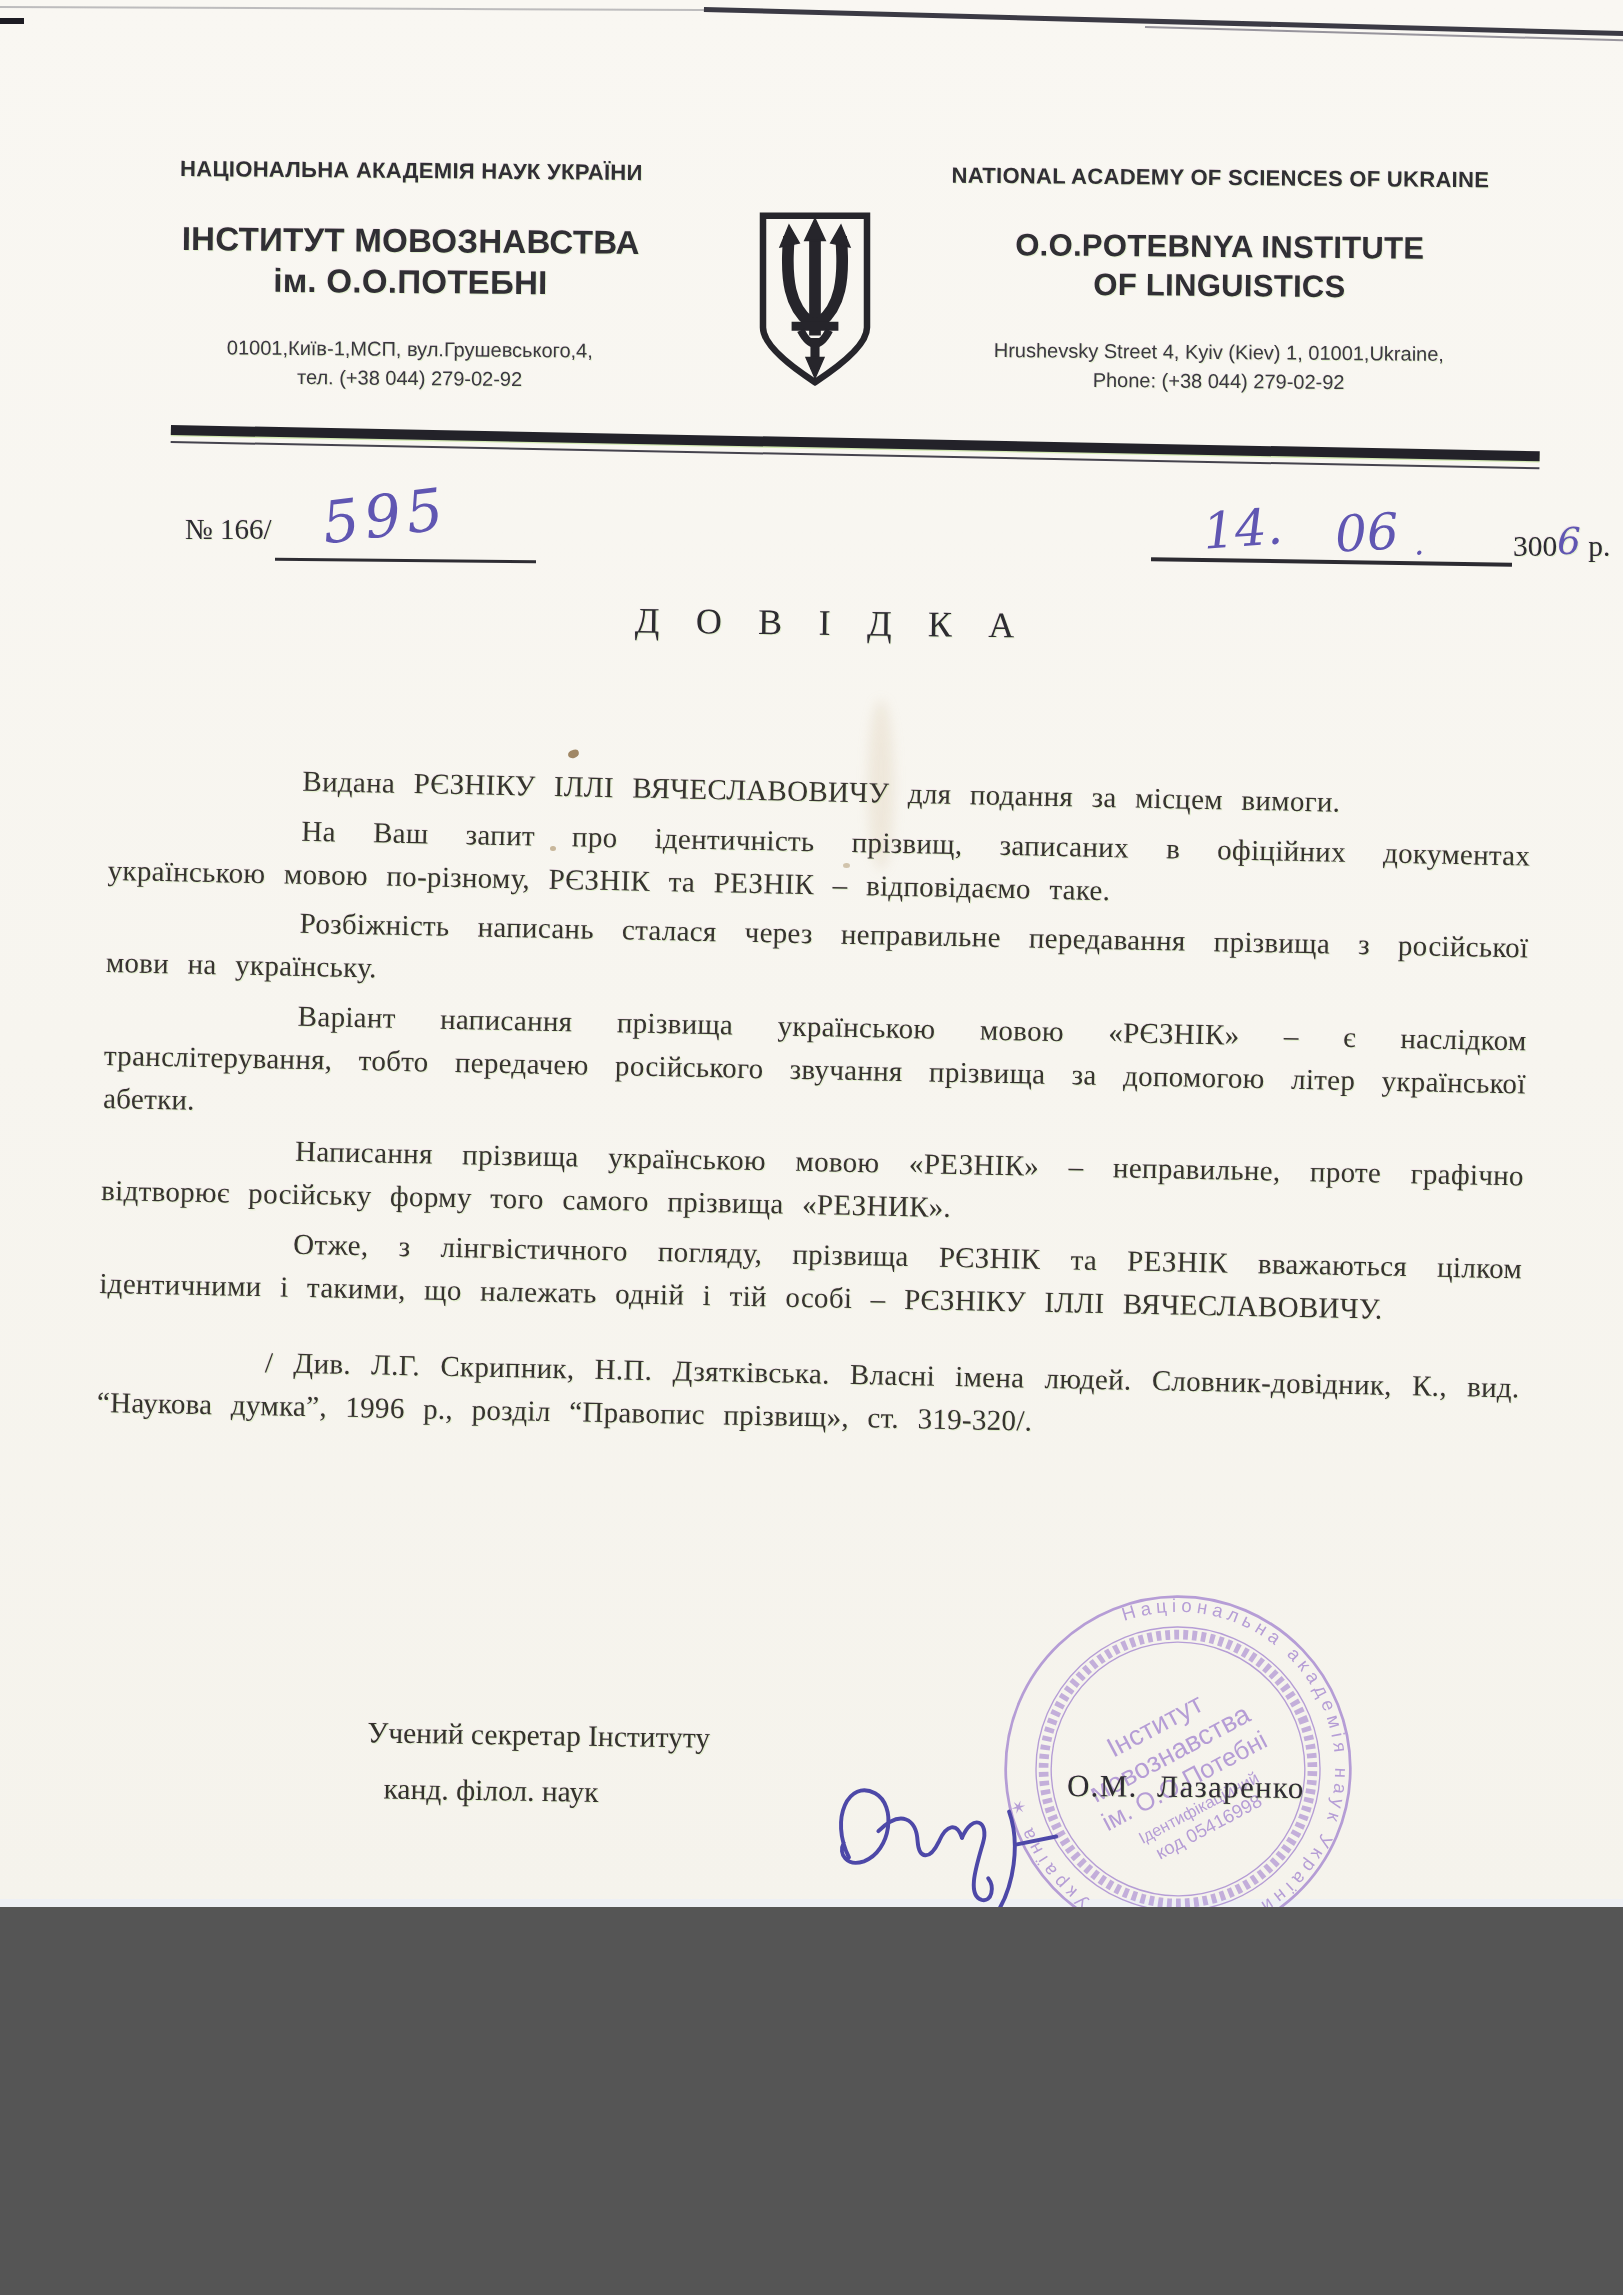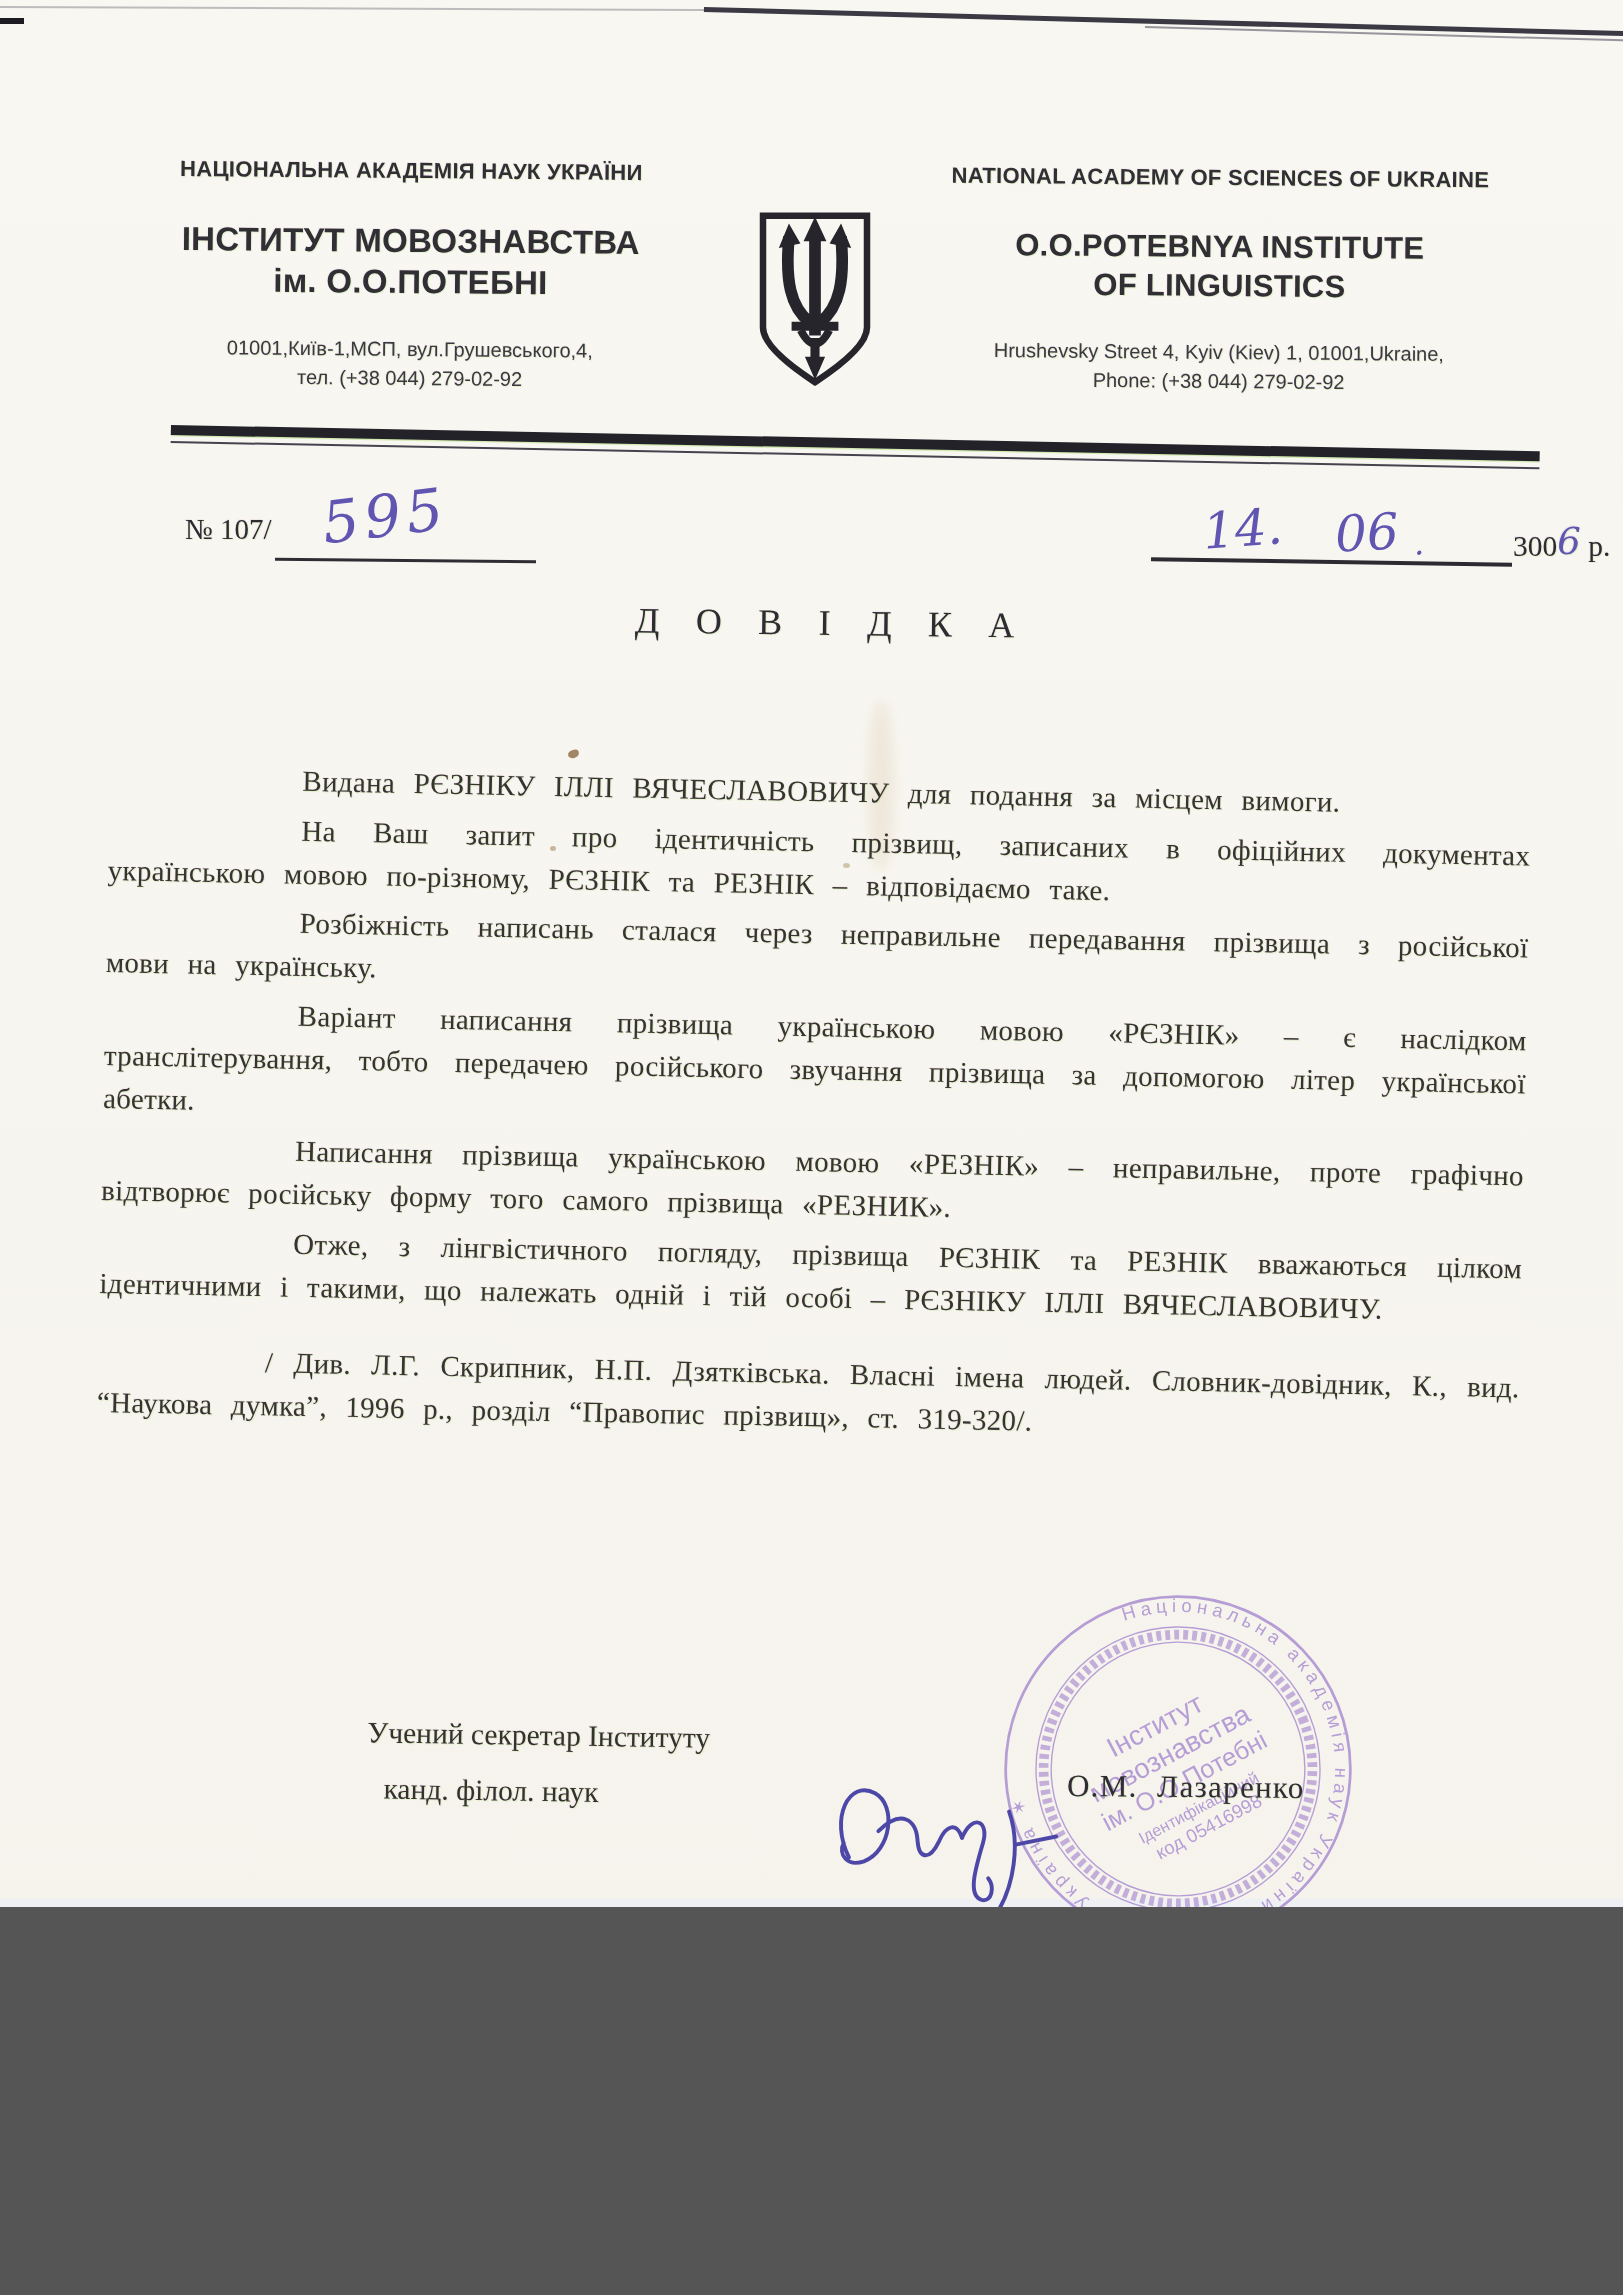--- a/index.html
+++ b/index.html
@@ -118,21 +118,21 @@
       <div>Hrushevsky Street 4, Kyiv (Kiev) 1, 01001,Ukraine,</div>
       <div>Phone: (+38 044) 279-02-92</div>
     </div>
   </div>
 
   <div class="divider">
     <div class="bar1"></div>
     <div class="bar2"></div>
   </div>
 
-  <div class="ref-number scan-text">№ 107/</div>
+  <div class="ref-number scan-text">№ 166/</div>
   <div class="ref-underline"></div>
   <div class="hw hw-number">595</div>
 
   <div class="date-underline"></div>
   <div class="hw hw-day">14.</div>
   <div class="hw hw-month">06</div>
   <div class="hw hw-month-dot">.</div>
   <div class="date-year scan-text">
     <span>300</span><span class="hw hw-year">6</span><span> р.</span>
   </div>

